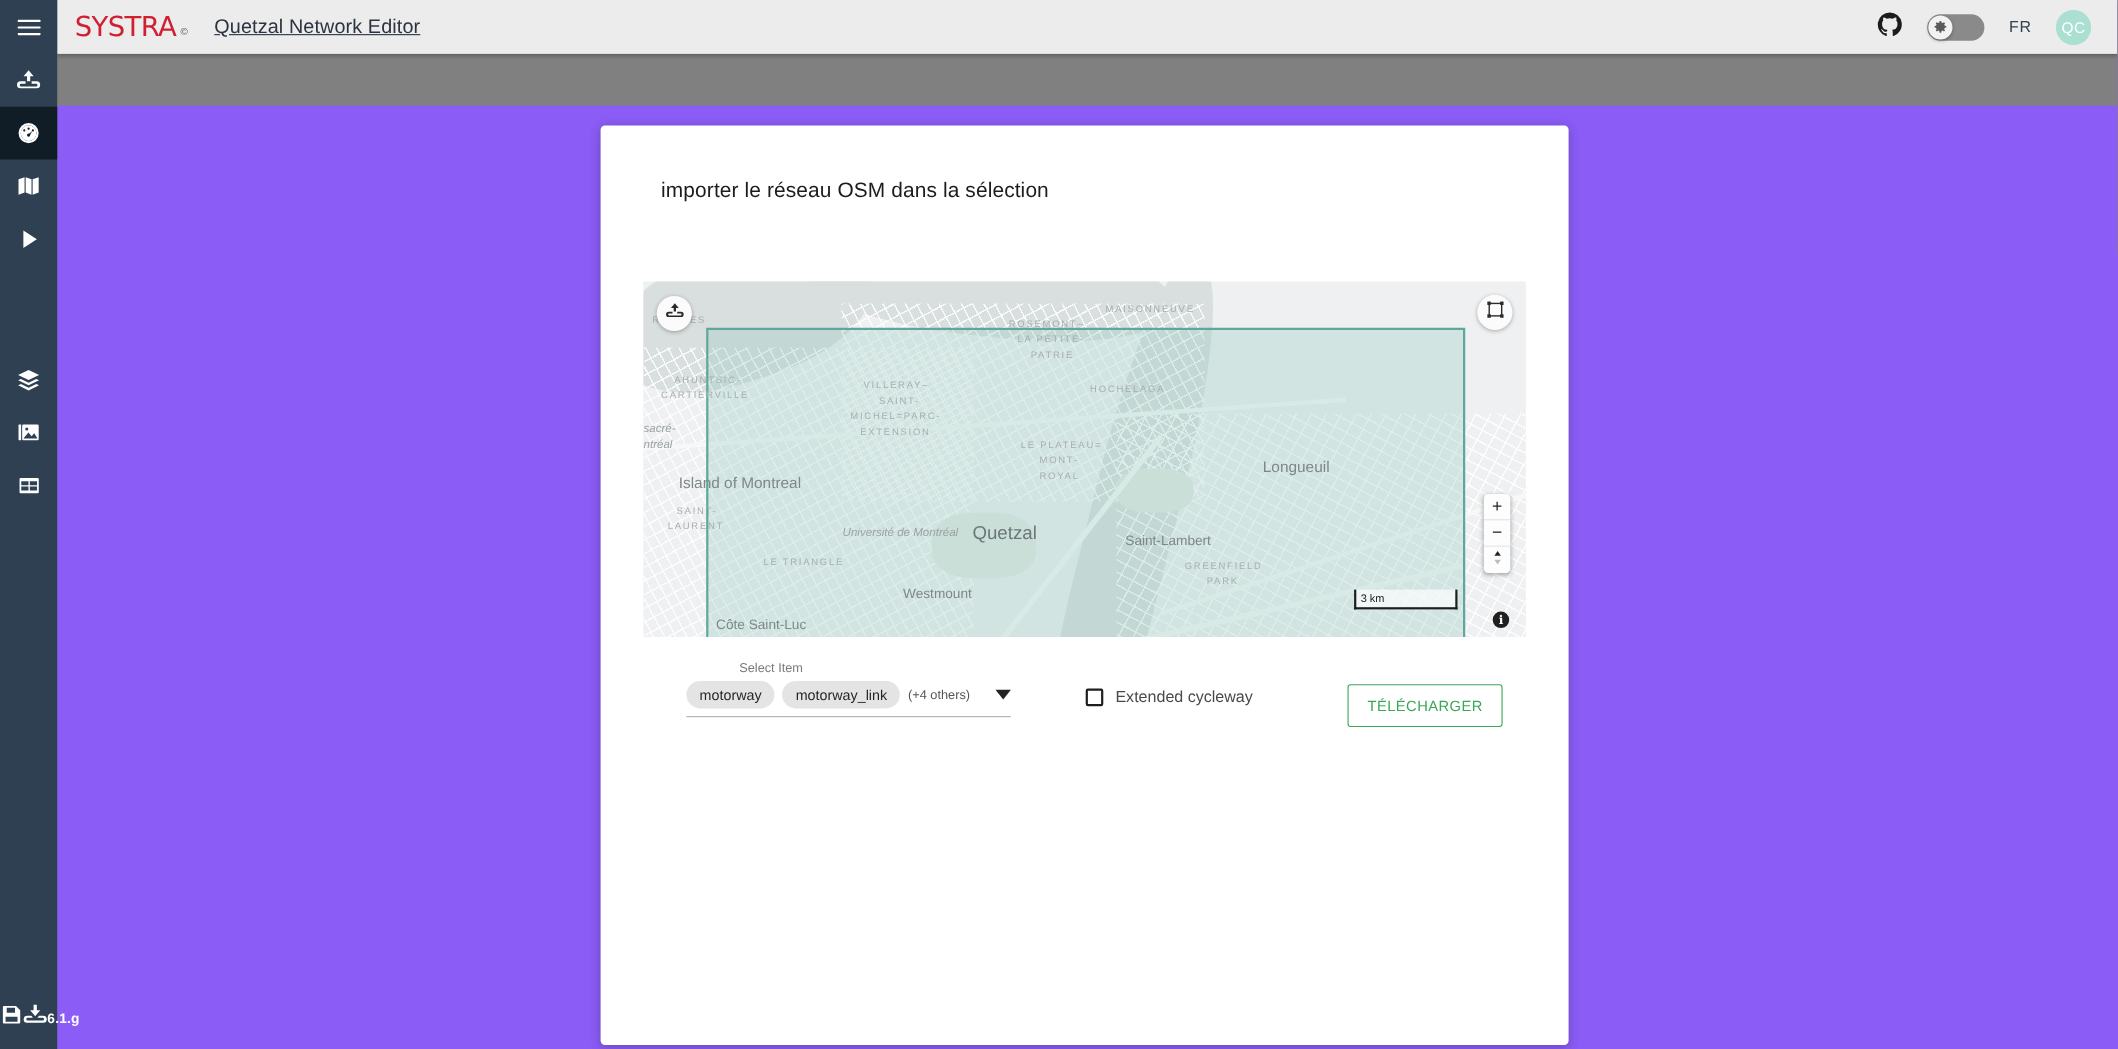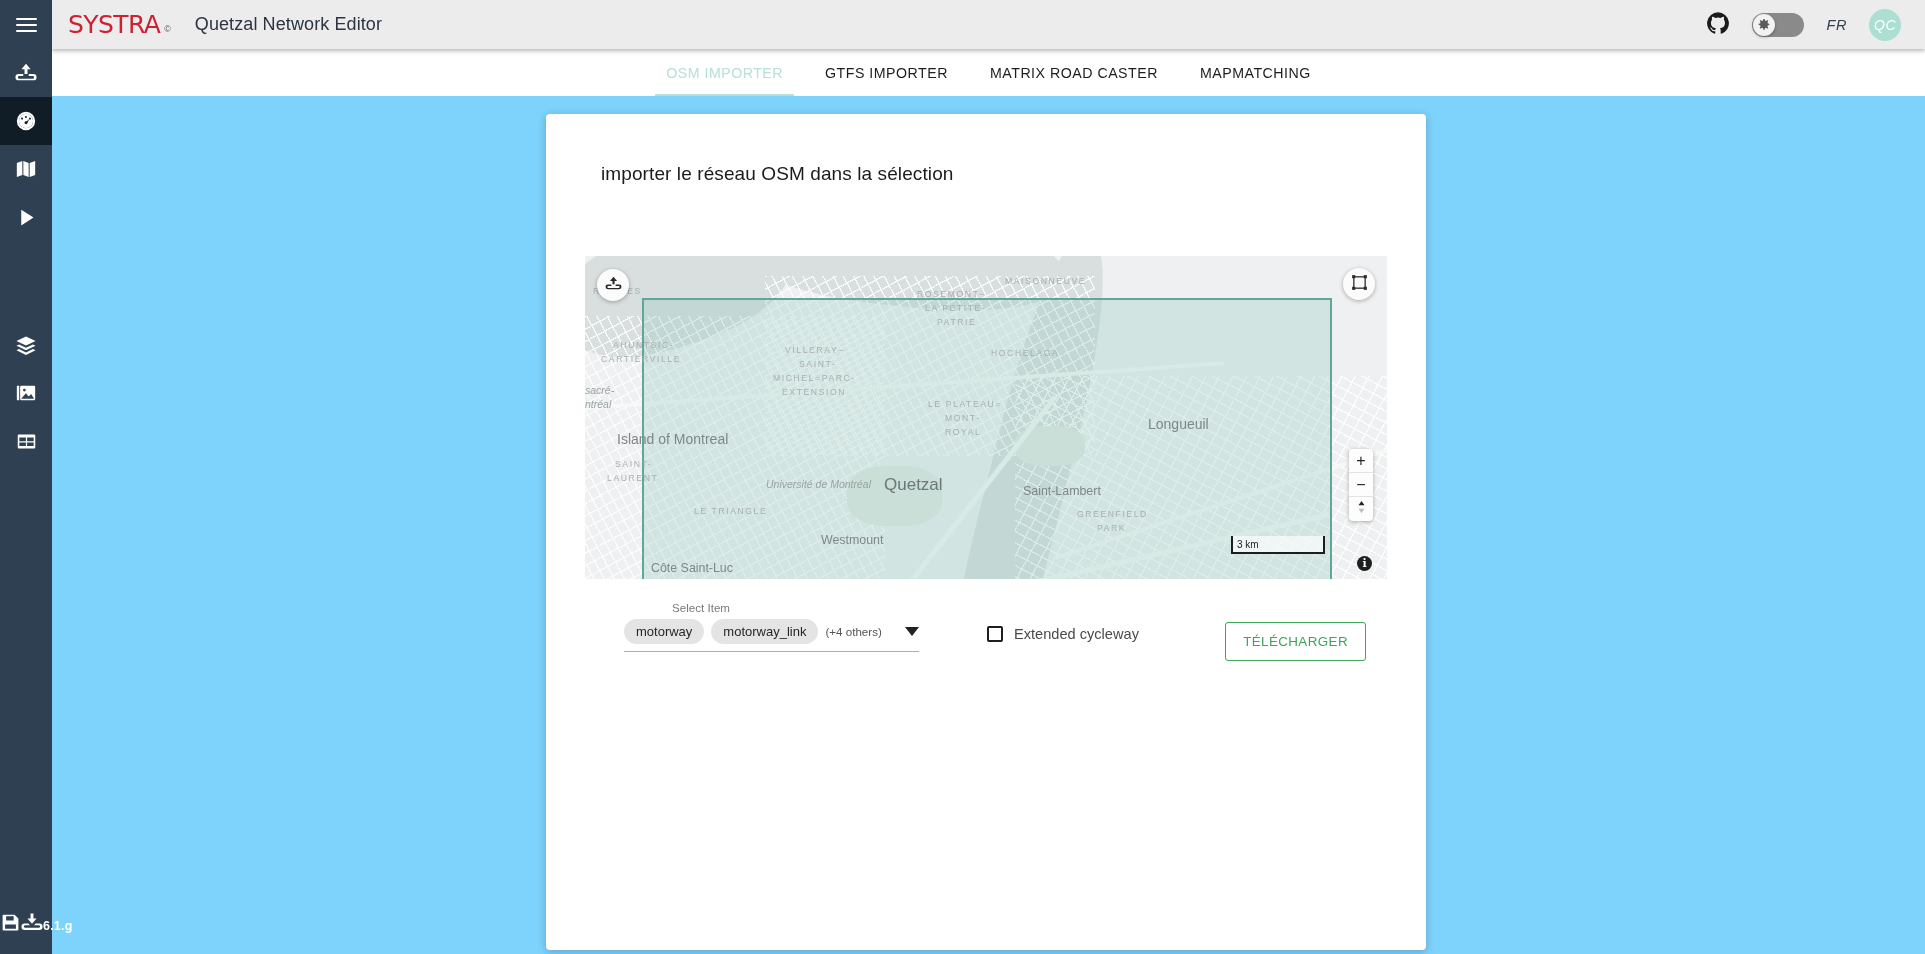--- a/index.html
+++ b/index.html
@@ -51,29 +51,29 @@
     box-shadow: 0 2px 4px rgba(0,0,0,.28);
     z-index: 30;
   }
   .brand { display: flex; align-items: flex-end; margin-left: 16px; }
   .brand-logo {
     color: #cf2030; font-size: 25px; font-weight: normal; letter-spacing: -0.6px;
     line-height: 1; font-family: "DejaVu Sans", sans-serif;
   }
   .brand-reg { font-size: 9px; color: #5b5b5b; margin-left: 4px; margin-bottom: 3px; }
   .app-title {
-    margin-left: 24px; font-size: 18px; color: #2b3440; letter-spacing: .1px;
+    margin-left: 24px; font-size: 18px; color: #2b3440; letter-spacing: .1px; text-decoration: underline;
   }
   .win-title {
     position: absolute; left: 0; right: 0; text-align: center;
     font-size: 17px; color: #2b3440; pointer-events: none;
   }
   .topbar-right {
     margin-left: auto; display: flex; align-items: center; gap: 22px;
-    margin-right: 24px; z-index: 2; font-style: italic;
+    margin-right: 24px; z-index: 2;
   }
   .gh-icon { color: #1c1c1c; cursor: pointer; display:block; }
   .toggle {
     width: 52px; height: 24px; border-radius: 12px; background: #8a8a8a;
     position: relative; cursor: pointer;
   }
   .toggle .knob {
     position: absolute; left: 1px; top: 1px; width: 22px; height: 22px;
     border-radius: 50%; background: #f2f2f2; display: flex;
     align-items: center; justify-content: center;
@@ -99,21 +99,21 @@
   }
   .tab.active { color: #b6e0d8; }
   .tab.active::after {
     content: ""; position: absolute; left: 10px; right: 10px; bottom: 0; height: 2px;
     background: #b6e0d8;
   }
 
   
   .workarea {
     position: absolute; left: 52px; top: 96px; right: 0; bottom: 0;
-    background: #7dd3fc; overflow: hidden;
+    background: #8b5cf6; overflow: hidden;
   }
   .card {
     position: absolute; left: 494px; top: 18px; width: 880px; height: 836px;
     background: #ffffff; border-radius: 4px; box-shadow: 0 2px 10px rgba(0,0,0,.22);
   }
   .card-title {
     font-size: 19px; color: #1c1c1c; padding: 49px 0 0 55px; letter-spacing: .1px;
   }
 
   
@@ -350,26 +350,20 @@
             <path d="M10.8 1.8h2.4l.4 2.4a8.4 8.4 0 0 1 2 .84l2-1.4 1.7 1.7-1.4 2c.36.62.65 1.3.84 2l2.4.4v2.4l-2.4.4c-.19.7-.48 1.38-.84 2l1.4 2-1.7 1.7-2-1.4c-.62.36-1.3.65-2 .84l-.4 2.4h-2.4l-.4-2.4a8.4 8.4 0 0 1-2-.84l-2 1.4-1.7-1.7 1.4-2a8.4 8.4 0 0 1-.84-2l-2.4-.4v-2.4l2.4-.4c.19-.7.48-1.38.84-2l-1.4-2 1.7-1.7 2 1.4c.62-.36 1.3-.65 2-.84Z"></path>
           </svg>
         </div>
       </div>
 
       <div class="lang">FR</div>
       <div class="avatar">QC</div>
     </div>
   </div>
 
-  <div class="tabbar">
-    <div class="tab active">OSM IMPORTER</div>
-    <div class="tab">GTFS IMPORTER</div>
-    <div class="tab">MATRIX ROAD CASTER</div>
-    <div class="tab">MAPMATCHING</div>
-  </div>
 
   <div class="workarea">
     <div class="card">
 
       <div class="card-title">importer le réseau OSM dans la sélection</div>
 
       <div class="map">
         <div class="map-canvas">
           <div class="map-bg"></div>
 

